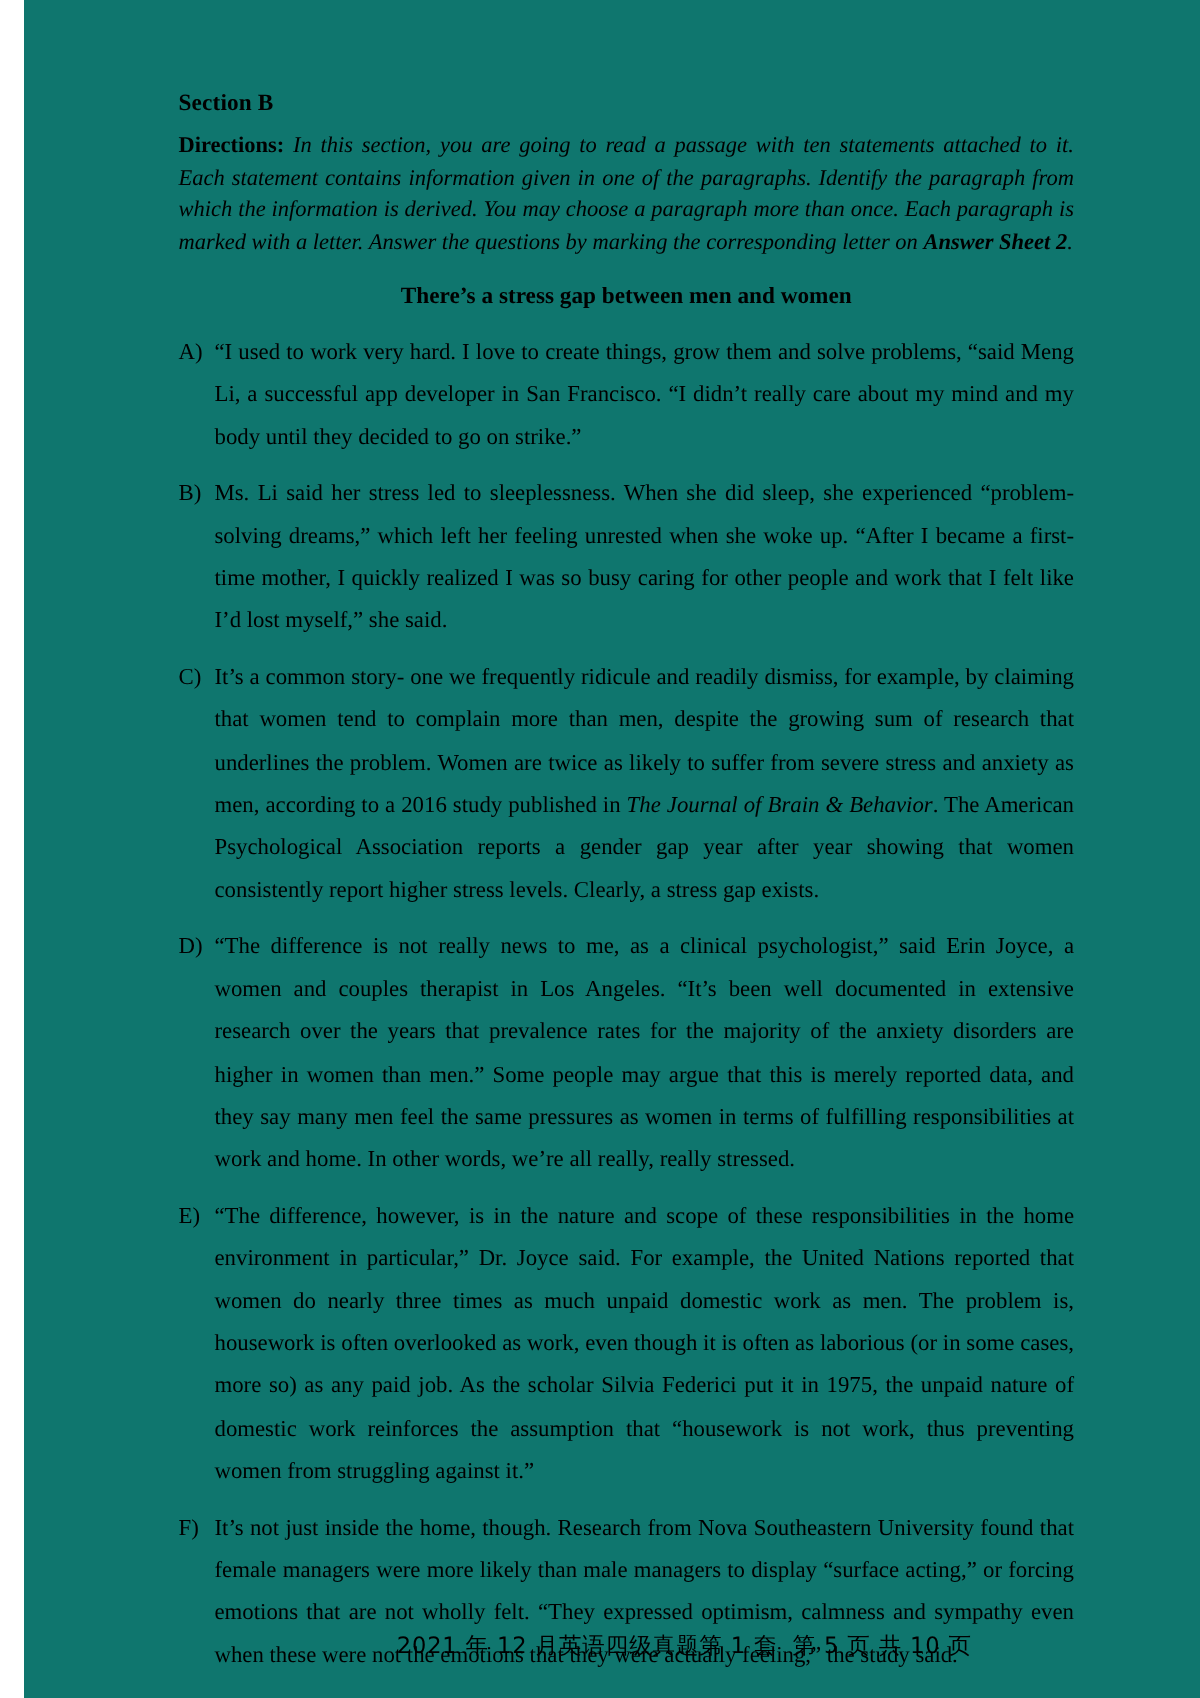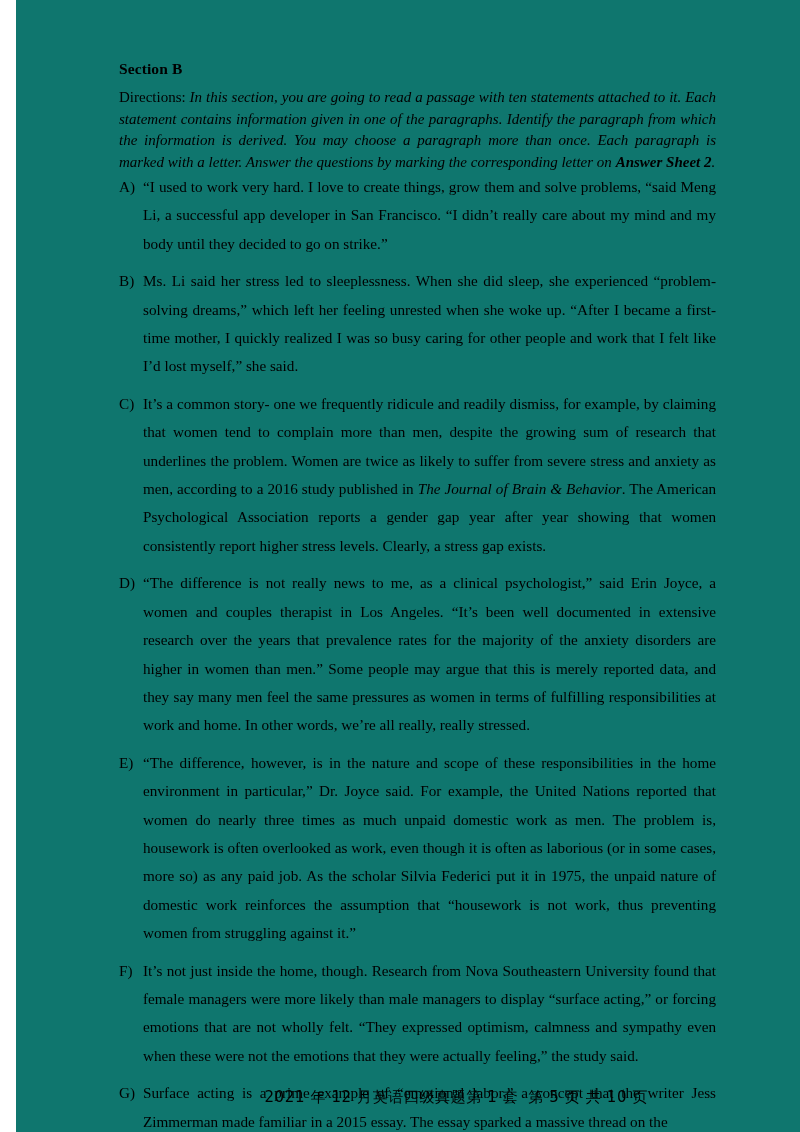--- a/index.html
+++ b/index.html
@@ -45,21 +45,21 @@
   .directions {
     font-size: 15px;
     line-height: 21.5px;
     text-align: justify;
     text-justify: inter-word;
     margin: 0 0 0 0;
     font-style: italic;
   }
   .directions .dir-label {
     font-style: normal;
-    font-weight: normal;
+    font-weight: bold;
   }
   .directions .answer-sheet {
     font-weight: bold;
   }
 
   .passage-title {
     font-size: 15.5px;
     font-weight: bold;
     text-align: center;
     line-height: 22px;
@@ -110,20 +110,21 @@
 <body>
 
 <div class="page">
 
   <div class="content">
 
     <h1 class="section-heading">Section B</h1>
 
     <p class="directions"><span class="dir-label">Directions:</span> <span>In this section, you are going to read a passage with ten statements attached to it. Each statement contains information given in one of the paragraphs. Identify the paragraph from which the information is derived. You may choose a paragraph more than once. Each paragraph is marked with a letter. Answer the questions by marking the corresponding letter on </span><span class="answer-sheet">Answer Sheet 2</span><span>.</span></p>
 
+    <h2 class="passage-title">There’s a stress gap between men and women</h2>
 
     <div class="para">
       <span class="para-label">A)</span>
       <span class="para-body">“I used to work very hard. I love to create things, grow them and solve problems, “said Meng Li, a successful app developer in San Francisco. “I didn’t really care about my mind and my body until they decided to go on strike.”</span>
     </div>
 
     <div class="para">
       <span class="para-label">B)</span>
       <span class="para-body">Ms. Li said her stress led to sleeplessness. When she did sleep, she experienced “problem-solving dreams,” which left her feeling unrested when she woke up. “After I became a first-time mother, I quickly realized I was so busy caring for other people and work that I felt like I’d lost myself,” she said.</span>
     </div>

